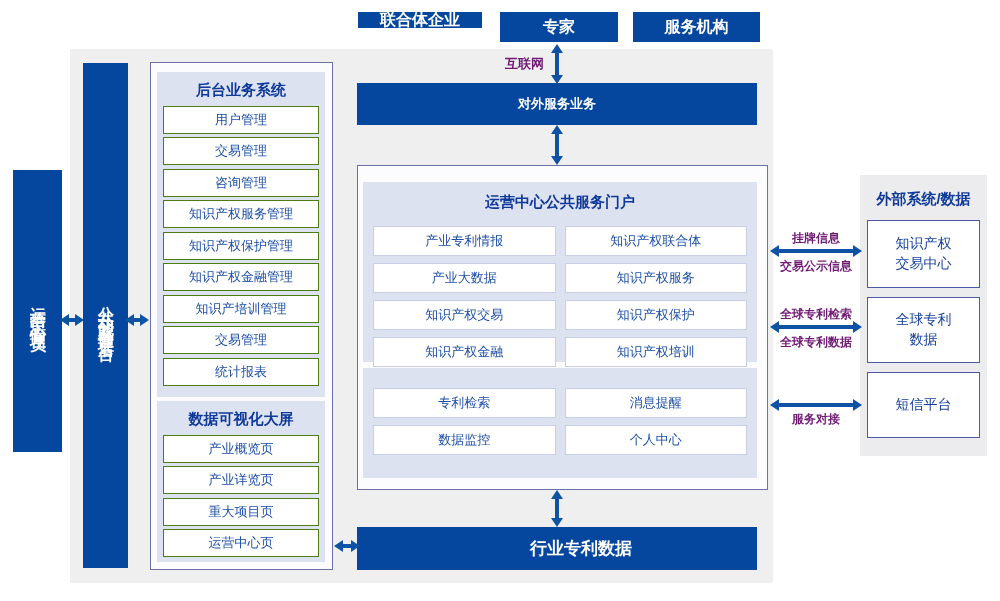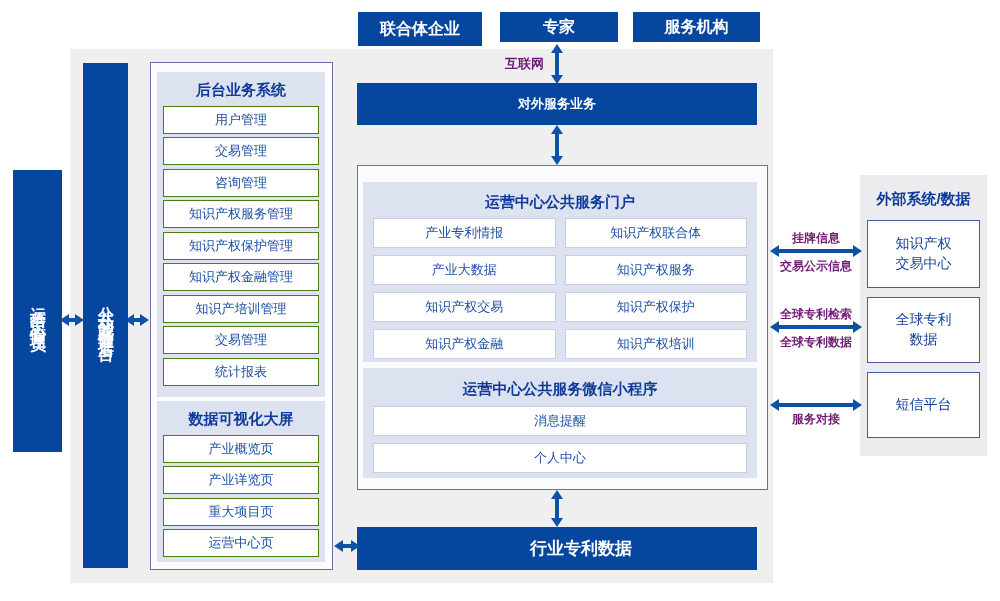--- a/index.html
+++ b/index.html
@@ -7,21 +7,21 @@
   .abs { position:absolute; box-sizing:border-box; }
   .bluebox { background:#05479e; color:#ffffff; font-weight:bold; display:flex; align-items:center; justify-content:center; }
   .grayarea { background:#efeff0; }
   .vbar { writing-mode:vertical-rl; text-orientation:upright; letter-spacing:5px; font-size:16px; }
   .outer { background:#fcfcfe; border:1px solid #6a71a3; }
   .panel { background:#dde2f1; display:flex; flex-direction:column; padding:6px 6px 0 6px; }
   .ptitle { color:#0f3a9a; font-weight:bold; font-size:15px; text-align:center; line-height:24px; height:24px; flex:0 0 auto; }
   .item { background:#ffffff; border:1px solid #4d7c0f; color:#1d4fa6; font-size:13px; height:28px;
           display:flex; align-items:center; justify-content:center; box-sizing:border-box; margin-top:3.5px; flex:0 0 auto; }
   .cpanel { background:#dde2f1; display:flex; flex-direction:column; padding:8px 10px 0 10px; }
-  .cols { display:flex; gap:9px; margin-top:4px; }
+  .cols { display:flex; gap:9px; margin-top:12px; }
   .col { flex:1; display:flex; flex-direction:column; gap:7px; }
   .gitem { background:#ffffff; border:1px solid #c8cee6; color:#1d4fa6; font-size:13px; height:30px;
            display:flex; align-items:center; justify-content:center; box-sizing:border-box; }
   .rpanel { background:#ececee; }
   .rtitle { position:absolute; left:0; top:15px; width:100%; text-align:center; color:#0f3a9a; font-weight:bold; font-size:15px; }
   .rbox { background:#ffffff; border:1.5px solid #4d5aa5; color:#15409a; font-size:14px; line-height:1.4;
           display:flex; flex-direction:column; align-items:center; justify-content:center; text-align:center; }
   .varrow { position:absolute; width:4px; background:#0d52a4; }
   .varrow::before { content:""; position:absolute; top:-8px; left:-4.5px; border-left:6.5px solid transparent;
                     border-right:6.5px solid transparent; border-bottom:9px solid #0d52a4; }
@@ -32,21 +32,21 @@
                     border-bottom:6.5px solid transparent; border-right:9px solid #0d52a4; }
   .harrow::after  { content:""; position:absolute; right:-8px; top:-4.5px; border-top:6.5px solid transparent;
                     border-bottom:6.5px solid transparent; border-left:9px solid #0d52a4; }
   .linklabel { position:absolute; color:#701a75; font-size:12px; font-weight:bold; text-align:center; }
 </style>
 </head>
 <body>
 
 <div class="stage">
 
-  <div class="abs bluebox" style="left:358px; top:12px; width:124px; height:34px; font-size:16px;">联合体企业</div>
+  <div class="abs bluebox" style="left:358px; top:12px; width:124px; height:16px; font-size:16px;">联合体企业</div>
   <div class="abs bluebox" style="left:500px; top:12px; width:118px; height:30px; font-size:16px;">专家</div>
   <div class="abs bluebox" style="left:633px; top:12px; width:127px; height:30px; font-size:16px;">服务机构</div>
 
   <div class="abs grayarea" style="left:70px; top:49px; width:703px; height:534px;"></div>
 
   <div class="abs bluebox vbar" style="left:13px; top:170px; width:49px; height:282px;">运营中心管理员</div>
   <div class="abs bluebox vbar" style="left:83px; top:63px; width:45px; height:505px;">公共功能及管理后台</div>
 
   <div class="abs outer" style="left:150px; top:62px; width:183px; height:508px;"></div>
 
@@ -87,22 +87,25 @@
       <div class="col">
         <div class="gitem">知识产权联合体</div>
         <div class="gitem">知识产权服务</div>
         <div class="gitem">知识产权保护</div>
         <div class="gitem">知识产权培训</div>
       </div>
     </div>
   </div>
 
   <div class="abs cpanel" style="left:363px; top:368px; width:394px; height:110px;">
-    <div class="ptitle" style="height:26px; line-height:26px;">运营中心公共服务微信小程序</div>
     <div class="cols">
+      <div class="col">
+        <div class="gitem">专利检索</div>
+        <div class="gitem">数据监控</div>
+      </div>
       <div class="col">
         <div class="gitem">消息提醒</div>
         <div class="gitem">个人中心</div>
       </div>
     </div>
   </div>
 
   <div class="abs bluebox" style="left:357px; top:527px; width:400px; height:43px; font-size:17px;padding-left:48px;">行业专利数据</div>
 
   <div class="abs rpanel" style="left:860px; top:175px; width:127px; height:281px;">

